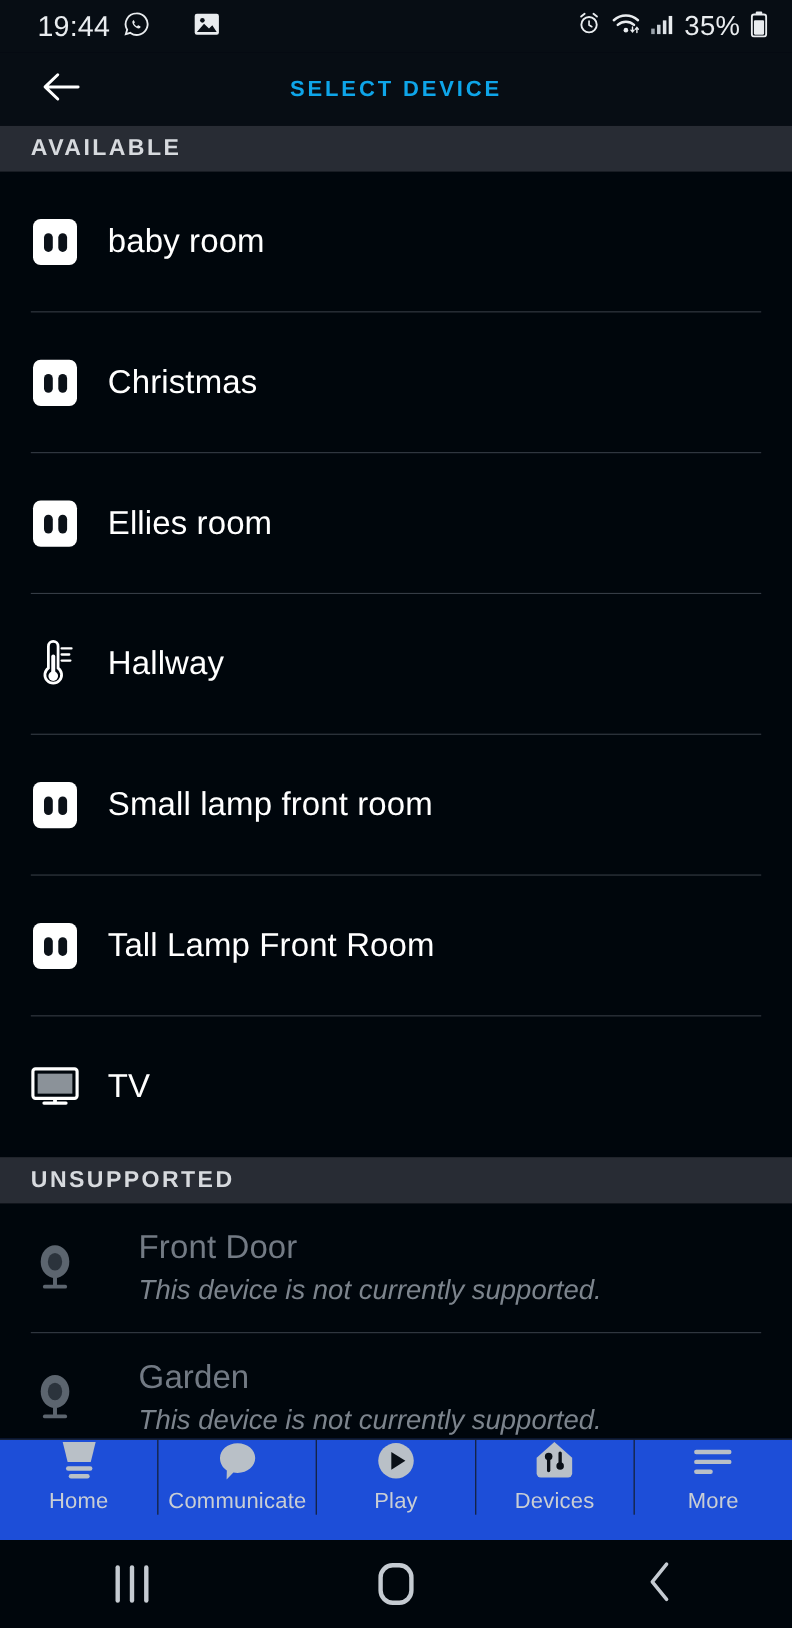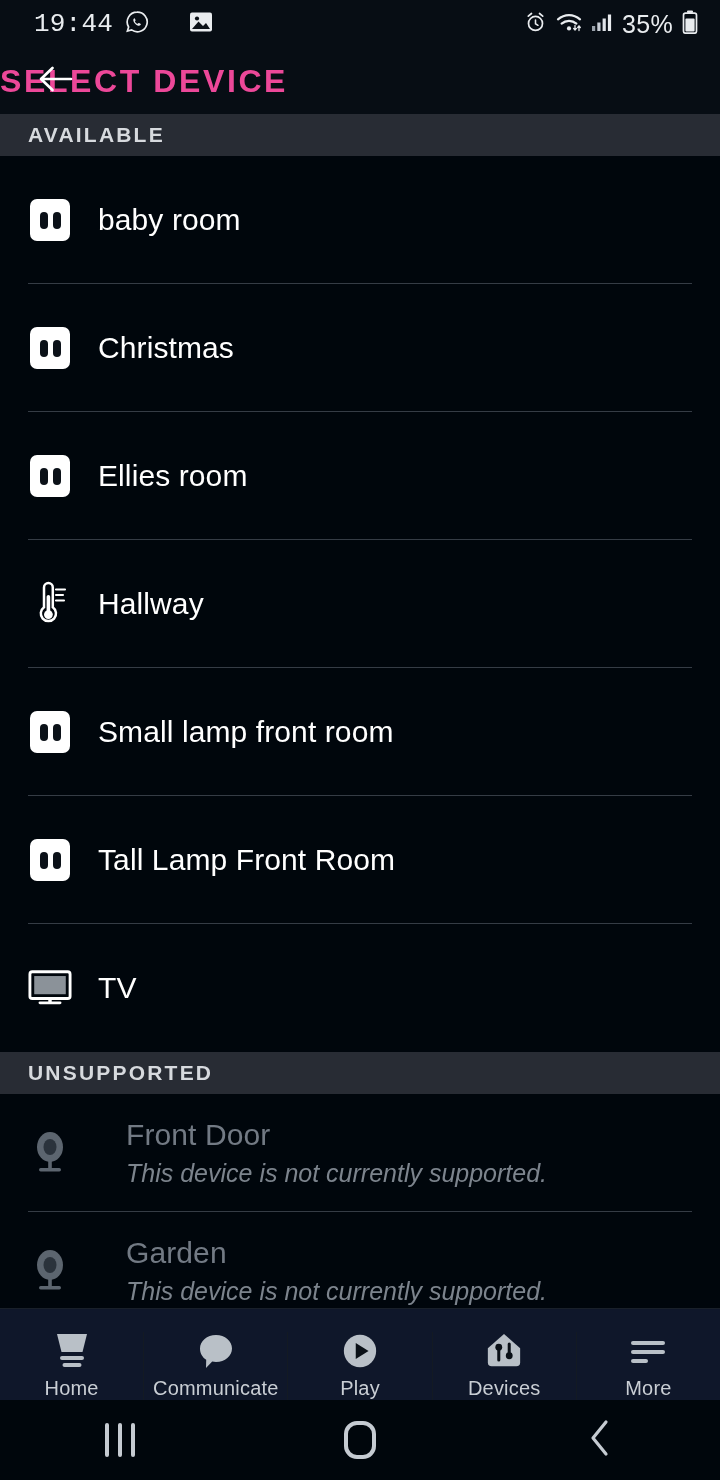--- a/index.html
+++ b/index.html
@@ -17,45 +17,45 @@
   }
 
   
   .statusbar {
     height:48px; flex:0 0 48px;
     background:#070d14;
     display:flex; align-items:center;
     padding:0 22px 0 34px;
     color:#e8eaed;
   }
-  .sb-left { display:flex; align-items:center; gap:12px;font-family:Liberation Mono, monospace; }
+  .sb-left { display:flex; align-items:center; gap:12px; }
   .sb-time { font-size:26px; letter-spacing:.2px; color:#e9ecef; }
   .sb-right { margin-left:auto; display:flex; align-items:center; gap:9px; }
   .sb-batt-text { font-size:25px; color:#e9ecef; letter-spacing:.3px; }
   .sb-ico { display:block; }
 
   
   .appbar {
     height:66px; flex:0 0 66px;
     background:#070d14;
     position:relative;
     display:flex; align-items:center;
   }
   .backbtn {
     position:absolute; left:30px; top:50%;
     transform:translateY(-50%);
     width:52px; height:52px;
     display:flex; align-items:center; justify-content:center;
     cursor:pointer;
   }
   .apptitle {
-    width:100%; text-align:left;
-    font-size:32px; font-weight:bold;
+    width:100%; text-align:center;
+    font-size:20px; font-weight:bold;
     letter-spacing:2.6px;
-    color:#ec4899;
+    color:#0ea5e9;
   }
 
   
   .section-header {
     flex:0 0 42px; height:42px;
     background:#282c34;
     display:flex; align-items:center;
     padding-left:28px;
     font-size:21px; font-weight:bold;
     letter-spacing:2.2px;
@@ -105,23 +105,23 @@
     display:flex; align-items:center; justify-content:center; gap:5px;
   }
   .plug i {
     display:block; width:8px; height:17px;
     border-radius:5px; background:#0b1118;
   }
 
   
   .bottomnav {
     flex:0 0 92px; height:92px;
-    background:#0f172a;
+    background:#1d4ed8;
     border-top:1px solid #1b2franchise;
-    display:flex; align-items:flex-end;
+    display:flex; align-items:flex-start;
   }
   .bottomnav { border-top:1px solid #19202a; }
   .navitem {
     flex:1 1 0;
     display:flex; flex-direction:column;
     align-items:center; justify-content:center;
     gap:7px; cursor:pointer;
     border-right:1px solid #131a23;
   }
   .navitem:last-child { border-right:none; }

